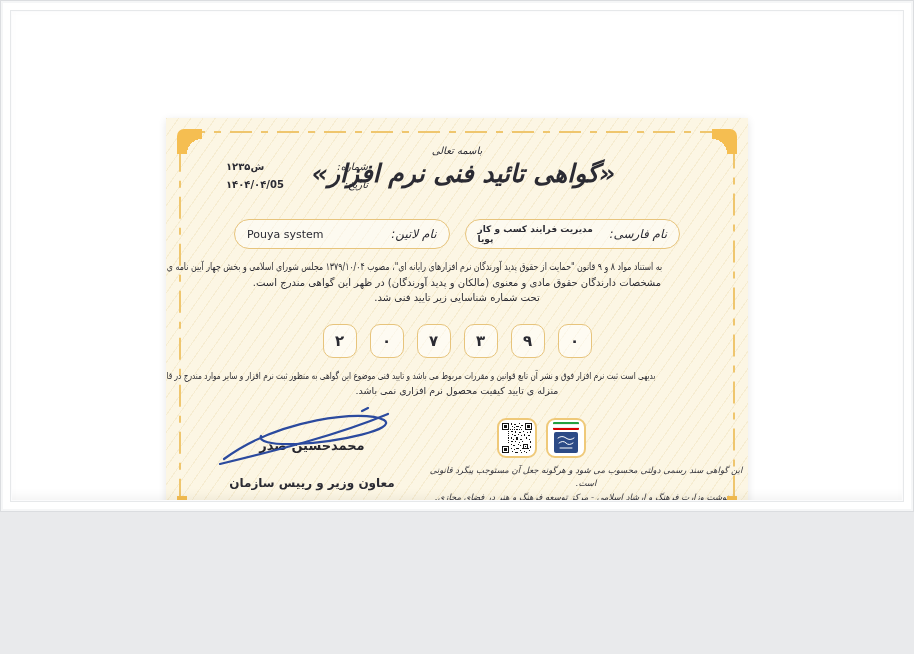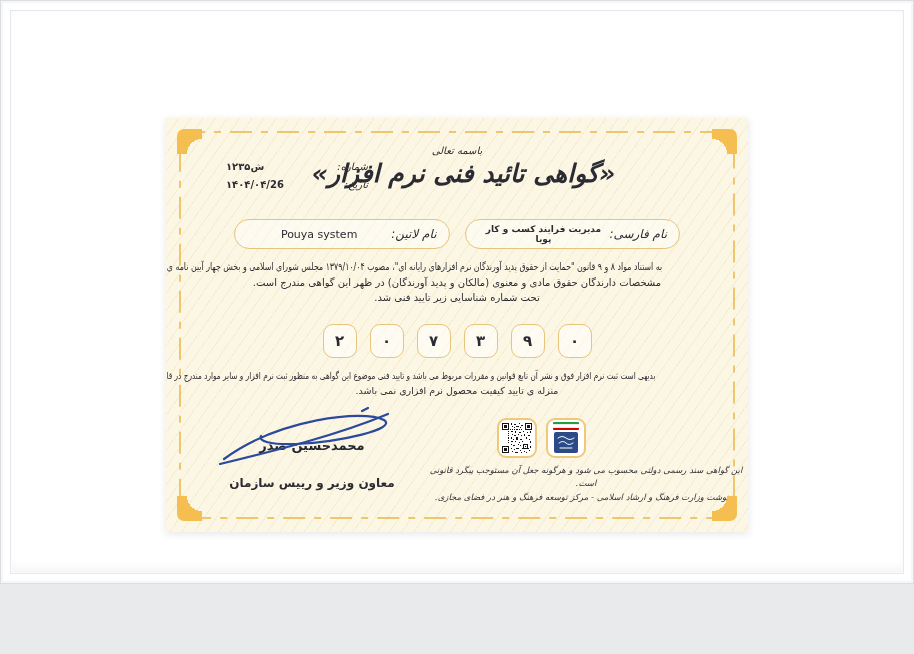--- a/index.html
+++ b/index.html
@@ -1,16 +1,16 @@
 <!DOCTYPE html>
 <html lang="fa"><head>
 <meta charset="utf-8">
 <style>
   html,body{margin:0;padding:0;background:#e9eaec;font-family:"DejaVu Sans",sans-serif;}
-  .frame{position:relative;width:914px;height:584px;background:#ffffff;overflow:hidden;}
+  .frame{position:relative;width:914px;height:512px;background:#ffffff;overflow:hidden;}
   .frame-bevel{position:absolute;inset:0;pointer-events:none;z-index:6;
     box-shadow:
       inset 0 0 0 1px #dbdde0,
       inset 0 0 0 3px #f5f6f7,
       inset 0 0 0 10px #ffffff,
       inset 0 0 0 11px #e6e8ea,
       inset 0 0 0 12px #fbfbfc,
       inset 0 -16px 20px -12px rgba(0,0,0,.20),
       inset 0 16px 20px -16px rgba(0,0,0,.06),
       inset 16px 0 20px -16px rgba(0,0,0,.07),
@@ -32,21 +32,21 @@
 
   .meta{position:absolute;top:43px;left:60px;width:142px;font-size:10px;}
   .meta-row{display:flex;justify-content:space-between;align-items:baseline;margin-bottom:7px;}
   .meta-label{font-style:italic;font-size:10px;}
   .meta-value{font-weight:bold;letter-spacing:.3px;}
 
   .fields{position:absolute;top:101px;left:68px;right:68px;display:flex;gap:15px;}
   .field{flex:1;height:30px;border:1.6px solid #E7C47C;border-radius:15px;background:rgba(255,255,255,.45);
     display:flex;align-items:center;padding:0 12px;box-sizing:border-box;}
   .field-label{font-size:12px;font-style:italic;white-space:nowrap;}
-  .field-value{flex:1;text-align:center;font-size:9px;font-weight:bold;}
+  .field-value{flex:1;text-align:left;font-size:9px;font-weight:bold;}
   .field-value.latin{font-size:11px;font-weight:normal;direction:ltr;}
 
   .bodytext{position:absolute;top:141px;left:8px;right:8px;text-align:center;font-size:10px;line-height:15.5px;}
   .fit{display:inline-block;white-space:nowrap;}
   .disclaimer{position:absolute;top:251px;left:8px;right:8px;text-align:center;font-size:9.5px;line-height:14.5px;}
 
   .digits{position:absolute;top:206px;left:0;right:0;display:flex;justify-content:center;gap:13px;direction:ltr;}
   .digit{width:34px;height:34px;border:1.7px solid #E7C47C;border-radius:10px;background:rgba(255,255,255,.5);
     display:flex;align-items:center;justify-content:center;font-size:15px;font-weight:bold;box-sizing:border-box;}
 
@@ -88,21 +88,21 @@
     <div class="bismillah">باسمه تعالی</div>
     <div class="cert-title">«گواهی تائید فنی نرم افزار»</div>
 
     <div class="meta">
       <div class="meta-row">
         <span class="meta-label">شماره:</span>
         <span class="meta-value">ش۱۲۳۵</span>
       </div>
       <div class="meta-row">
         <span class="meta-label">تاریخ:</span>
-        <span class="meta-value">۱۴۰۴/۰۴/26</span>
+        <span class="meta-value">۱۴۰۴/۰۴/05</span>
       </div>
     </div>
 
     <div class="fields">
       <div class="field">
         <span class="field-label">نام فارسی:</span>
         <span class="field-value">مدیریت فرایند کسب و کار پویا</span>
       </div>
       <div class="field">
         <span class="field-label">نام لاتین:</span>

